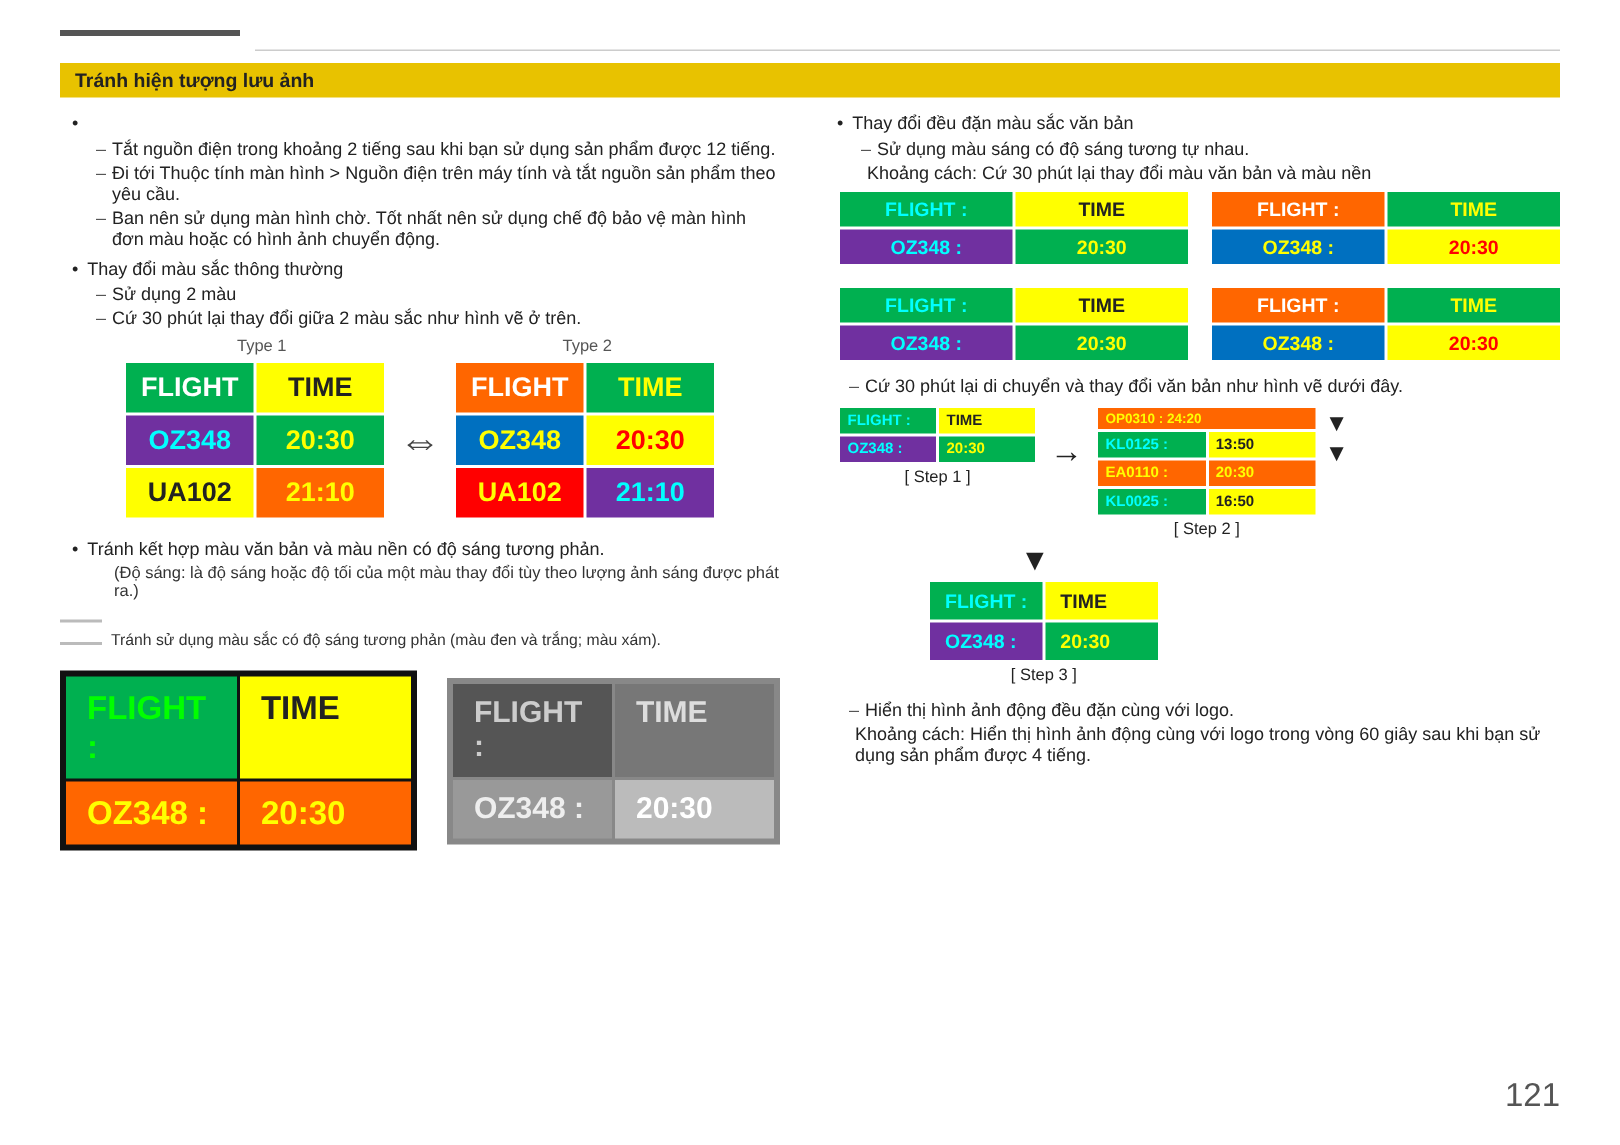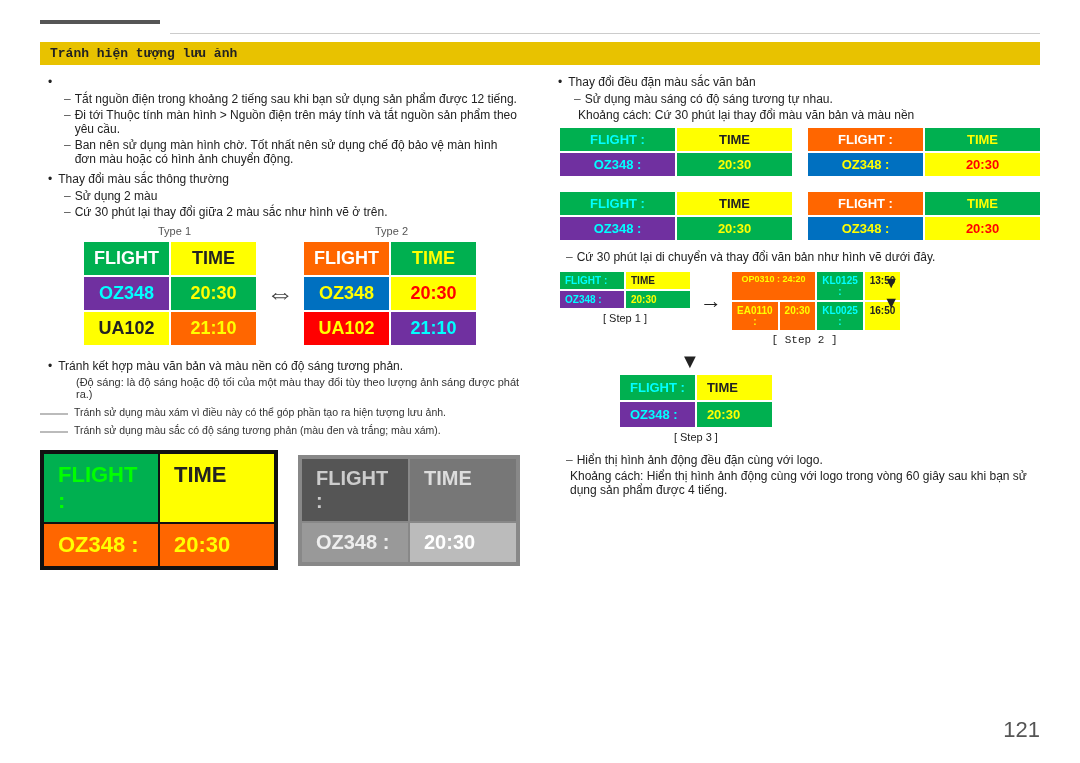--- a/index.html
+++ b/index.html
@@ -36,21 +36,20 @@
 
     
     .section-title {
       background: #e8c200;
       color: #222;
       font-weight: bold;
       font-size: 13px;
       padding: 4px 10px;
       display: inline-block;
       margin-bottom: 10px;
-      font-family: Liberation Mono, monospace;
     }
     .dash {
       color: #555;
       margin-right: 4px;
     }
 
     .bullet-block {
       margin-left: 8px;
       margin-bottom: 6px;
     }
@@ -238,21 +237,20 @@
       <div class="bullet-block">
         <div class="bullet-item">
           <span class="bullet-dot">•</span>
           <span>Tránh kết hợp màu văn bản và màu nền có độ sáng tương phản.</span>
         </div>
         <div style="margin-left:28px; font-size:11px; color:#333;">(Độ sáng: là độ sáng hoặc độ tối của một màu thay đổi tùy theo lượng ảnh sáng được phát ra.)</div>
       </div>
 
       <div class="gray-dash-block" style="margin-top:6px;">
         <div class="gray-dash-line"></div>
-        <div style="font-size:10.5px; color:#333;">Tránh sử dụng màu xám vì điều này có thể góp phần tạo ra hiện tượng lưu ảnh.</div>
       </div>
       <div class="gray-dash-block">
         <div class="gray-dash-line"></div>
         <div style="font-size:10.5px; color:#333;">Tránh sử dụng màu sắc có độ sáng tương phản (màu đen và trắng; màu xám).</div>
       </div>
 
       <div style="display:flex; gap:20px; margin-top:14px; align-items:center;">
 
         <div style="background:#111; padding:4px; display:grid; grid-template-columns:1fr 1fr; gap:2px;">
           <div class="bb-r1c1">FLIGHT :</div>
@@ -335,36 +333,36 @@
             <div style="background:#00b050; color:#ffff00; padding:3px 5px;">20:30</div>
           </div>
           <div style="font-size:11px; margin-top:4px; text-align:center;">[ Step 1 ]</div>
         </div>
 
         <div style="font-size:22px; margin-top:16px;">→</div>
 
         <div style="display:flex; flex-direction:column; align-items:center;">
           <div style="position:relative; width:145px;">
 
-            <div style="display:grid; grid-template-columns:1fr 1fr 1fr 1fr; gap:2px; font-size:10px; font-weight:bold;text-align:center;">
+            <div style="display:grid; grid-template-columns:1fr 1fr; gap:2px; font-size:10px; font-weight:bold;">
               <div style="background:#ff6600; color:#ffff00; padding:2px 5px; grid-column:span 2; font-size:9px;">OP0310 : 24:20</div>
               <div style="background:#00b050; color:#00ffff; padding:3px 5px;">KL0125 :</div>
               <div style="background:#ffff00; color:#222; padding:3px 5px;">13:50</div>
               <div style="background:#ff6600; color:#ffff00; padding:3px 5px;">EA0110 :</div>
               <div style="background:#ff6600; color:#ffff00; padding:3px 5px;">20:30</div>
               <div style="background:#00b050; color:#00ffff; padding:3px 5px;">KL0025 :</div>
               <div style="background:#ffff00; color:#222; padding:3px 5px;">16:50</div>
             </div>
 
             <div style="position:absolute; right:-22px; top:2px; display:flex; flex-direction:column; gap:2px;">
               <div style="font-size:16px;">▼</div>
               <div style="font-size:16px;">▼</div>
             </div>
           </div>
-          <div style="font-size:11px; margin-top:4px; text-align:center;font-family:Liberation Mono, monospace;">[ Step 2 ]</div>
+          <div style="font-size:11px; margin-top:4px; text-align:center;">[ Step 2 ]</div>
         </div>
 
       </div>
 
       <div style="display:flex; flex-direction:column; align-items:flex-start; margin-left:70px; margin-top:4px;">
         <div style="font-size:20px; margin-left:60px; margin-bottom:2px;">▼</div>
         <div style="display:flex; flex-direction:column; align-items:center;">
           <div style="display:grid; grid-template-columns:1fr 1fr; gap:2px; font-size:13px; font-weight:bold;">
             <div style="background:#00b050; color:#00ffff; padding:5px 10px;">FLIGHT :</div>
             <div style="background:#ffff00; color:#222; padding:5px 10px;">TIME</div>

